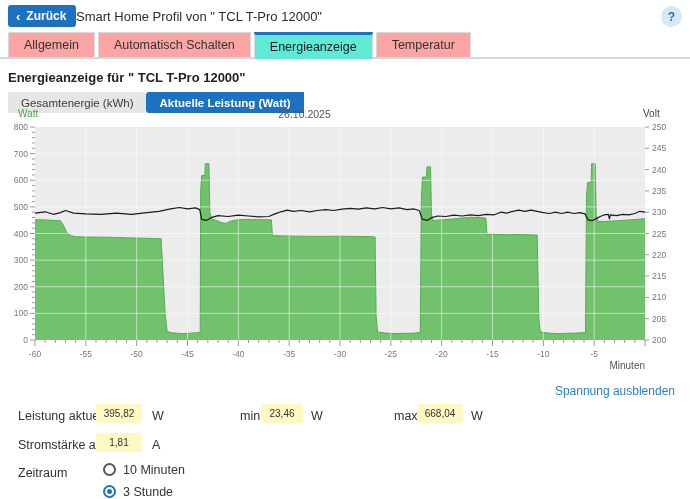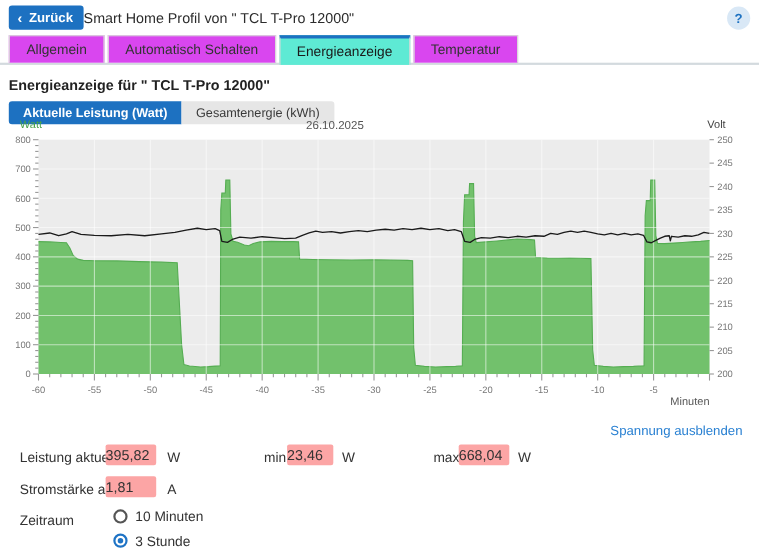--- a/index.html
+++ b/index.html
@@ -13,21 +13,21 @@
     display:flex; align-items:center; gap:6px; cursor:pointer; border:none; }
   .back-chevron { font-size:13px; line-height:1; font-weight:bold; }
   .page-title { position:absolute; left:76px; top:9px; font-size:13px; color:#2c2c2c; }
   .help-btn { position:absolute; left:661px; top:6px; width:21px; height:21px; border-radius:50%;
     background:#d9e8f6; color:#1d71c1; font-size:12px; font-weight:bold;
     display:flex; align-items:center; justify-content:center; cursor:pointer; }
 
   
   .tabbar { position:absolute; left:0; top:32px; width:690px; height:27px;
     border-bottom:2px solid #d3dade; padding-left:8px; display:flex; gap:3px; align-items:flex-end; }
-  .tab { height:25px; padding:0 15px; font-size:12.5px; color:#333; background:#d946ef;
+  .tab { height:25px; padding:0 15px; font-size:12.5px; color:#333; background:#fca5a5;
     border:1px solid #d9d9d9; border-bottom:none; display:flex; align-items:center; cursor:pointer; }
   .tab.active { background:#5eead4; border-top:3px solid #1d71c1; height:27px; margin-bottom:-2px;
     color:#1a1a1a; z-index:2; }
 
   
   .heading { position:absolute; left:8px; top:70px; font-size:13px; font-weight:bold; color:#222; }
   .toggle-group { position:absolute; left:8px; top:92px; display:flex; }
   .toggle { height:21px; padding:0 13px; font-size:11.5px; display:flex; align-items:center; cursor:pointer; }
   .toggle.active { background:#1d71c1; color:#fff; font-weight:bold; border-radius:3px 0 0 3px; }
   .toggle.inactive { background:#e6e6e6; color:#3a3a3a; border-radius:0 3px 3px 0; }
@@ -38,22 +38,22 @@
     font-size:10.5px; color:#555; }
   .lbl-volt { position:absolute; left:643px; top:108px; font-size:10px; color:#444; }
   .lbl-minuten { position:absolute; left:595px; top:360px; width:50px; text-align:right;
     font-size:10px; color:#555; }
   #plot-svg { position:absolute; left:0; top:120px; }
 
   .voltage-link { position:absolute; right:15px; top:384px; font-size:12px; color:#2980d2; cursor:pointer; }
 
   
   .stat-label { position:absolute; font-size:12.5px; color:#333; }
-  .stat-box { position:absolute; height:19px; background:#fca5a5; border-radius:2px;
-    font-size:13px; color:#333; text-align:left; line-height:19px; }
+  .stat-box { position:absolute; height:19px; background:#fef9c3; border-radius:2px;
+    font-size:10px; color:#333; text-align:center; line-height:19px; }
   .unit { position:absolute; font-size:12.5px; color:#333; }
 
   .radio { position:absolute; width:13px; height:13px; border-radius:50%; border:2px solid #555;
     background:#fff; cursor:pointer; }
   .radio.checked { border-color:#1e73c5; }
   .radio.checked::after { content:''; position:absolute; left:2px; top:2px; width:5px; height:5px;
     border-radius:50%; background:#1e73c5; }
   .radio-label { position:absolute; font-size:12.5px; color:#333; cursor:pointer; }
 </style>
 </head>
@@ -72,22 +72,22 @@
 
   <div class="tabbar">
     <div class="tab">Allgemein</div>
     <div class="tab">Automatisch Schalten</div>
     <div class="tab active">Energieanzeige</div>
     <div class="tab">Temperatur</div>
   </div>
 
   <div class="heading">Energieanzeige für " TCL T-Pro 12000"</div>
   <div class="toggle-group">
+    <div class="toggle inactive">Gesamtenergie (kWh)</div>
     <div class="toggle active">Aktuelle Leistung (Watt)</div>
-    <div class="toggle inactive">Gesamtenergie (kWh)</div>
   </div>
 
   <div class="lbl-watt">Watt</div>
   <div class="chart-date">26.10.2025</div>
   <div class="lbl-volt">Volt</div>
   <svg id="plot-svg" width="690" height="250">
       <rect x="35" y="7" width="610" height="213" fill="#ececec"></rect>
       <polygon points="35.0,99.7 45.2,99.9 55.3,100.5 60.4,100.7 63.5,105.5 66.5,112.2 70.6,115.6 75.7,116.7 85.8,117.0 106.2,117.2 126.5,117.8 146.8,118.3 161.1,118.8 165.1,193.4 167.2,211.5 172.3,212.8 182.4,213.6 189.5,213.3 195.6,212.8 200.2,212.5 200.7,70.9 201.7,55.5 204.8,55.5 205.3,43.7 208.9,43.7 209.9,92.7 211.9,99.4 216.0,100.2 222.1,102.8 226.1,103.4 230.2,101.3 236.3,99.9 246.5,99.4 256.6,99.7 266.8,99.7 271.4,99.9 272.4,115.6 284.1,115.9 299.3,116.2 319.7,116.4 340.0,116.2 355.3,116.4 370.5,116.7 375.1,117.0 376.1,196.0 377.6,212.0 385.8,213.1 395.9,213.6 406.1,213.3 414.2,213.1 420.3,212.5 421.3,81.5 422.4,57.1 426.4,57.1 426.9,46.9 430.5,46.9 431.5,94.9 433.0,100.5 441.7,99.9 451.8,99.1 462.0,98.1 470.1,97.3 476.2,97.5 482.3,97.8 485.9,98.1 486.9,114.0 497.6,114.6 507.8,114.8 517.9,114.6 528.1,114.8 537.2,115.1 538.8,198.2 540.3,212.0 548.4,213.1 557.6,213.6 566.7,213.3 575.9,213.1 585.5,212.5 586.5,76.2 587.6,62.4 591.1,62.4 591.6,43.7 595.2,43.7 596.2,94.3 597.7,101.3 604.3,101.5 612.5,101.0 620.6,100.5 628.7,99.9 636.9,99.4 645.0,98.6 645,220 35,220" fill="#72c16c"></polygon>
       <polyline points="35.0,99.7 45.2,99.9 55.3,100.5 60.4,100.7 63.5,105.5 66.5,112.2 70.6,115.6 75.7,116.7 85.8,117.0 106.2,117.2 126.5,117.8 146.8,118.3 161.1,118.8 165.1,193.4 167.2,211.5 172.3,212.8 182.4,213.6 189.5,213.3 195.6,212.8 200.2,212.5 200.7,70.9 201.7,55.5 204.8,55.5 205.3,43.7 208.9,43.7 209.9,92.7 211.9,99.4 216.0,100.2 222.1,102.8 226.1,103.4 230.2,101.3 236.3,99.9 246.5,99.4 256.6,99.7 266.8,99.7 271.4,99.9 272.4,115.6 284.1,115.9 299.3,116.2 319.7,116.4 340.0,116.2 355.3,116.4 370.5,116.7 375.1,117.0 376.1,196.0 377.6,212.0 385.8,213.1 395.9,213.6 406.1,213.3 414.2,213.1 420.3,212.5 421.3,81.5 422.4,57.1 426.4,57.1 426.9,46.9 430.5,46.9 431.5,94.9 433.0,100.5 441.7,99.9 451.8,99.1 462.0,98.1 470.1,97.3 476.2,97.5 482.3,97.8 485.9,98.1 486.9,114.0 497.6,114.6 507.8,114.8 517.9,114.6 528.1,114.8 537.2,115.1 538.8,198.2 540.3,212.0 548.4,213.1 557.6,213.6 566.7,213.3 575.9,213.1 585.5,212.5 586.5,76.2 587.6,62.4 591.1,62.4 591.6,43.7 595.2,43.7 596.2,94.3 597.7,101.3 604.3,101.5 612.5,101.0 620.6,100.5 628.7,99.9 636.9,99.4 645.0,98.6" fill="none" stroke="#55ad52" stroke-width="1"></polyline>
       <line x1="85.83333333333333" y1="7" x2="85.83333333333333" y2="220" stroke="rgba(255,255,255,0.55)" stroke-width="1"></line>

